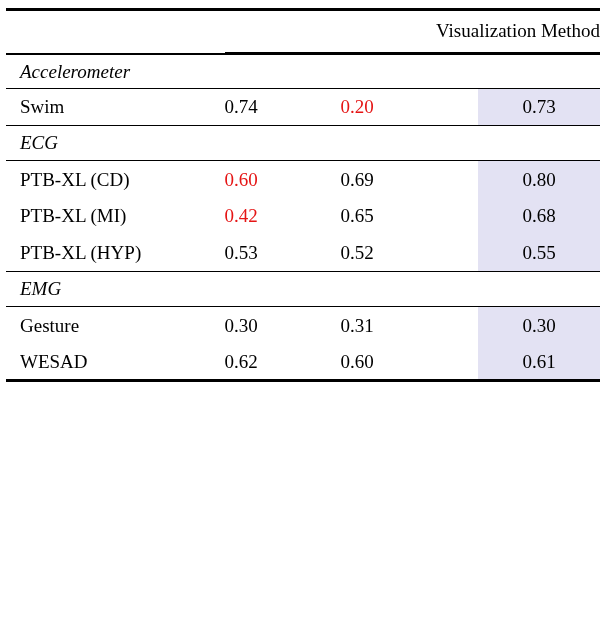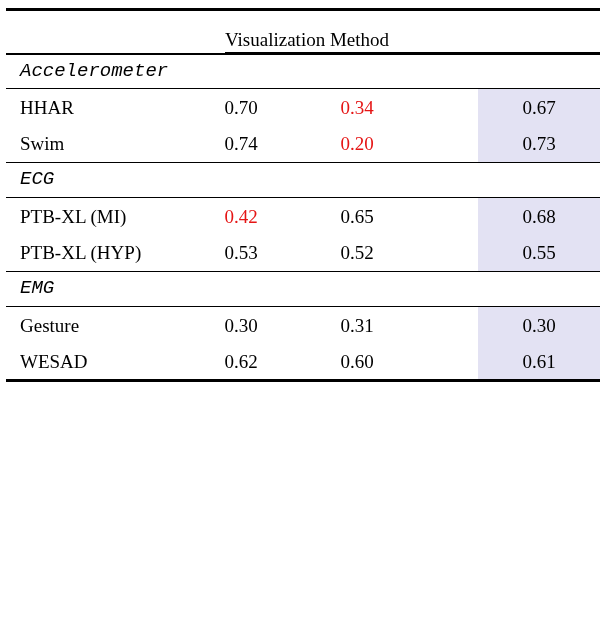--- a/index.html
+++ b/index.html
@@ -29,39 +29,39 @@
   col.c-visgen  { width: 122px; }
 
   thead { border-bottom: 2px solid var(--rule, #000); }
   thead th { font-weight: normal; }
 
   tr.group-row { height: 44px; }
   tr.group-row th { padding: 0; vertical-align: bottom; }
   .cmid-span {
     display: block;
     margin-left: 44px;
-    text-align: left;
+    text-align: right;
+    padding-bottom: 9px;
     border-bottom: 1px solid var(--rule, #000);
   }
 
   tr.colhead-row { height: 86px; }
   tr.colhead-row th { vertical-align: middle; text-align: center; padding: 0; }
   th.dataset-h { text-align: left; padding-left: 14px; }
 
   tbody td { padding: 0; vertical-align: middle; }
   tr.section-row {
     height: 35px;
     border-top: 1px solid var(--rule, #000);
     border-bottom: 1px solid var(--rule, #000);
   }
   tr.section-row td {
     font-style: italic;
     text-align: left;
     padding-left: 14px;
-    font-family: Liberation Mono, monospace;
   }
   tr.data-row { height: 37px; }
   td.dataset-cell { text-align: left; padding-left: 14px; }
   td.val-cell { text-align: center; }
   td.val-red { color: var(--red, #e51515); }
   td.visgen-cell { background: var(--highlight, #e3e2f3); }
 </style>
 </head>
 <body>
 
@@ -79,35 +79,35 @@
       <th colspan="4">
         <span class="cmid-span">Visualization Method</span>
       </th>
     </tr>
   </thead>
   <tbody>
       <tr class="section-row">
         <td colspan="5">Accelerometer</td>
       </tr>
       <tr class="data-row">
-        <td class="dataset-cell">HHAR</td>
-        <td class="val-cell">0.70</td>
-        <td class="val-cell val-red">0.34</td>
-        <td></td>
-        <td class="val-cell visgen-cell">0.67</td>
-      </tr>
-      <tr class="data-row">
         <td class="dataset-cell">Swim</td>
         <td class="val-cell">0.74</td>
         <td class="val-cell val-red">0.20</td>
         <td></td>
         <td class="val-cell visgen-cell">0.73</td>
       </tr>
       <tr class="section-row">
         <td colspan="5">ECG</td>
+      </tr>
+      <tr class="data-row">
+        <td class="dataset-cell">PTB-XL (CD)</td>
+        <td class="val-cell val-red">0.60</td>
+        <td class="val-cell">0.69</td>
+        <td></td>
+        <td class="val-cell visgen-cell">0.80</td>
       </tr>
       <tr class="data-row">
         <td class="dataset-cell">PTB-XL (MI)</td>
         <td class="val-cell val-red">0.42</td>
         <td class="val-cell">0.65</td>
         <td></td>
         <td class="val-cell visgen-cell">0.68</td>
       </tr>
       <tr class="data-row">
         <td class="dataset-cell">PTB-XL (HYP)</td>

